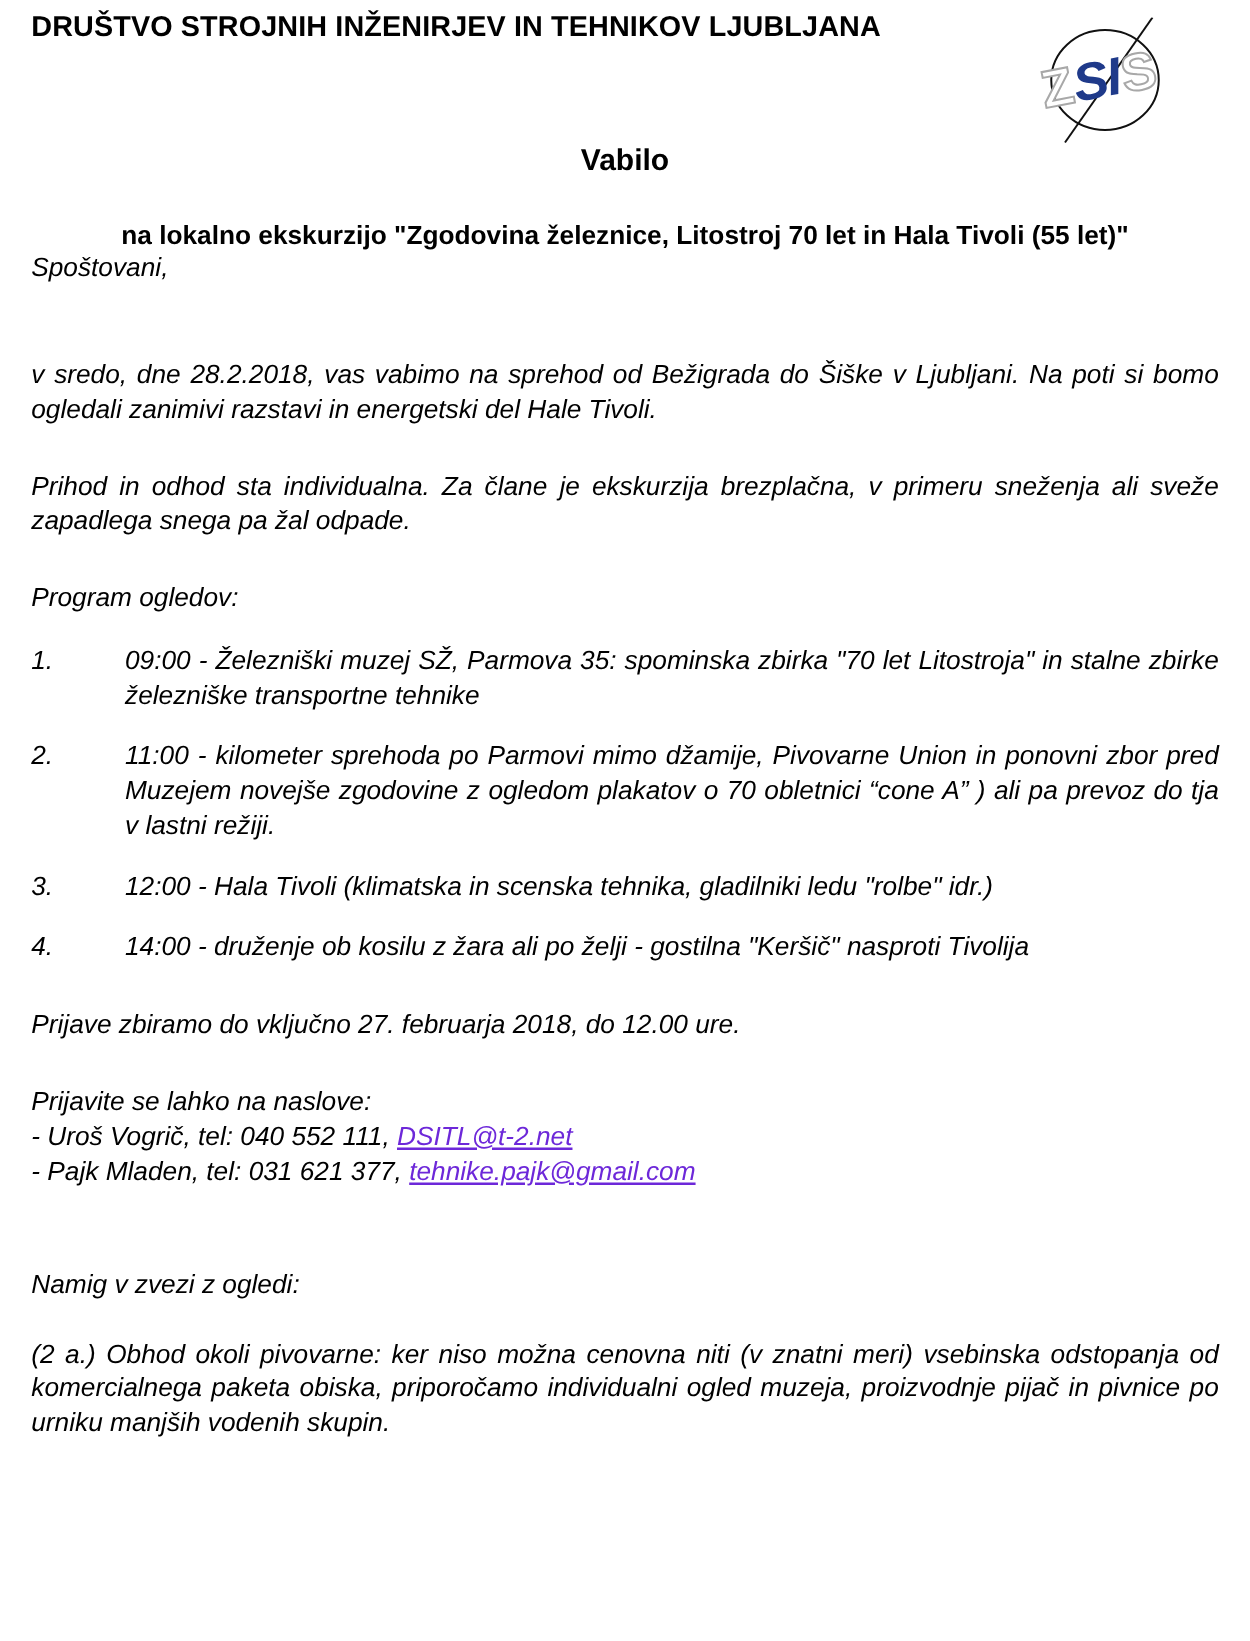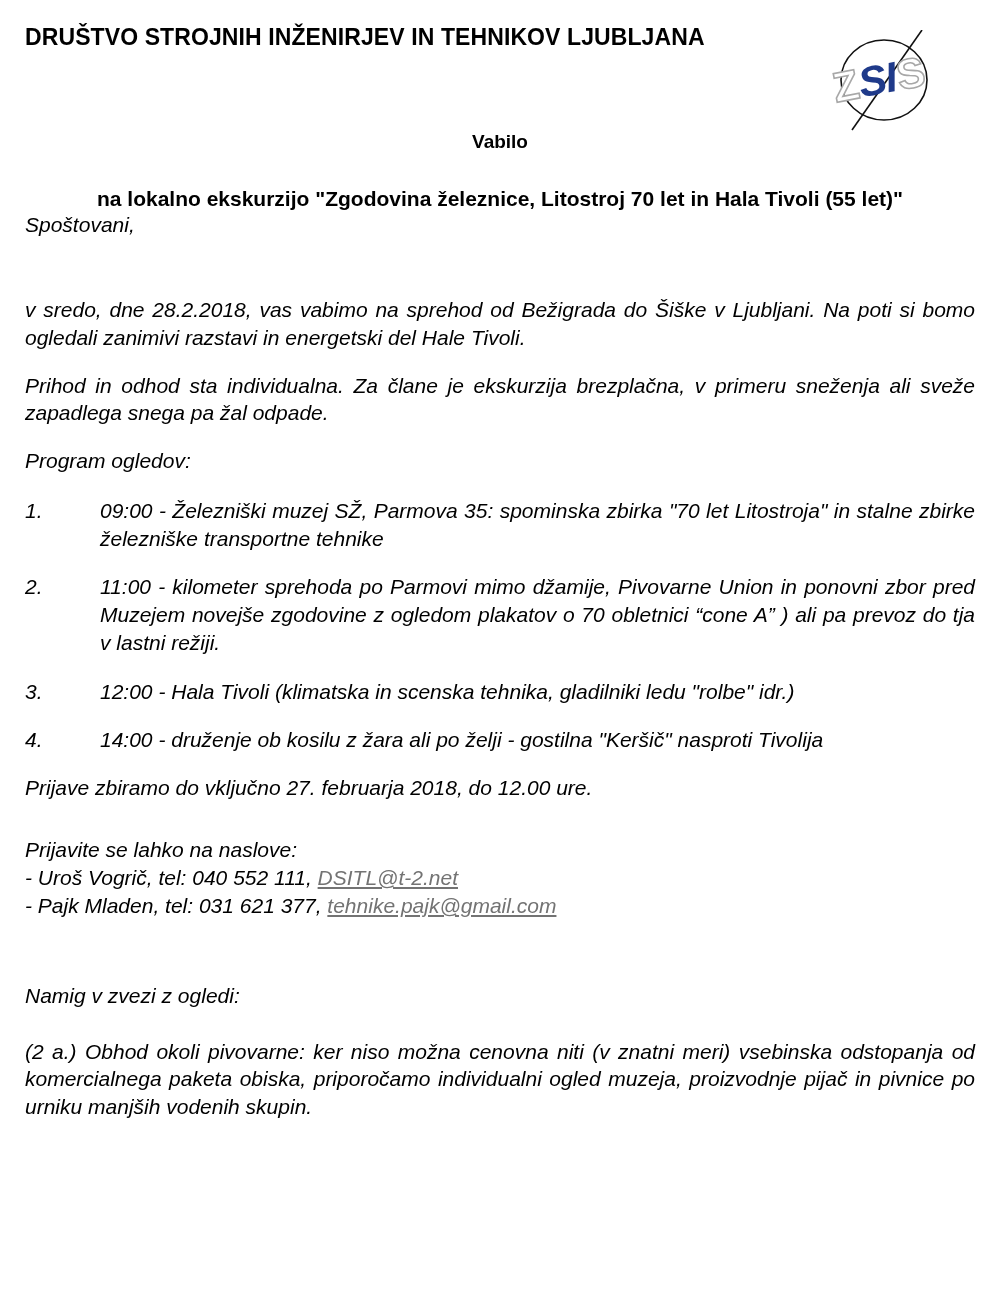--- a/index.html
+++ b/index.html
@@ -21,21 +21,20 @@
     background: #ffffff;
     overflow: hidden;
     box-sizing: border-box;
     padding: 0;
   }
 
   
   .letterhead {
     position: relative;
     padding: 8px 25px 0 25px;
-    margin-top: 16px;
   }
   .org-title {
     font-size: 23px;
     font-weight: bold;
     letter-spacing: 0.1px;
     line-height: 1.2;
     margin: 0 0 22px 0;
     white-space: nowrap;
   }
   .contact-grid {
@@ -72,21 +71,21 @@
     top: 14px;
     right: 58px;
     width: 118px;
     height: 104px;
   }
   .logo svg { display: block; }
 
   
   .doc-title {
     text-align: center;
-    font-size: 19px;
+    font-size: 24px;
     font-weight: bold;
     margin: 57px 0 0 0;
   }
   .doc-subtitle {
     text-align: center;
     font-size: 21px;
     font-weight: bold;
     margin: 34px 0 0 0;
     padding: 0 20px;
   }
@@ -99,21 +98,21 @@
     font-style: italic;
   }
   .salutation {
     margin: 68px 0 0 0;
   }
   .para {
     margin: 0;
     text-align: justify;
   }
   .para.gap-lg { margin-top: 58px; }
-  .para.gap-md { margin-top: 20px; }
+  .para.gap-md { margin-top: 34px; }
   .para.nojust { text-align: left; }
 
   
   .program-list {
     margin: 22px 0 0 0;
     padding: 0;
     list-style: none;
   }
   .program-item {
     display: flex;
@@ -132,21 +131,21 @@
   }
   .pi-text.nojust { text-align: left; }
 
   
   .signup-block {
     margin-top: 34px;
     line-height: 1.34;
   }
   .signup-line { display: block; white-space: nowrap; }
   a.maillink {
-    color: #737373;
+    color: #6d28d9;
     text-decoration: underline;
   }
 
   .tip-block { margin-top: 62px; }
   .tip-body { margin-top: 28px; text-align: justify; }
 </style>
 </head>
 <body>
 
 <div class="page">

